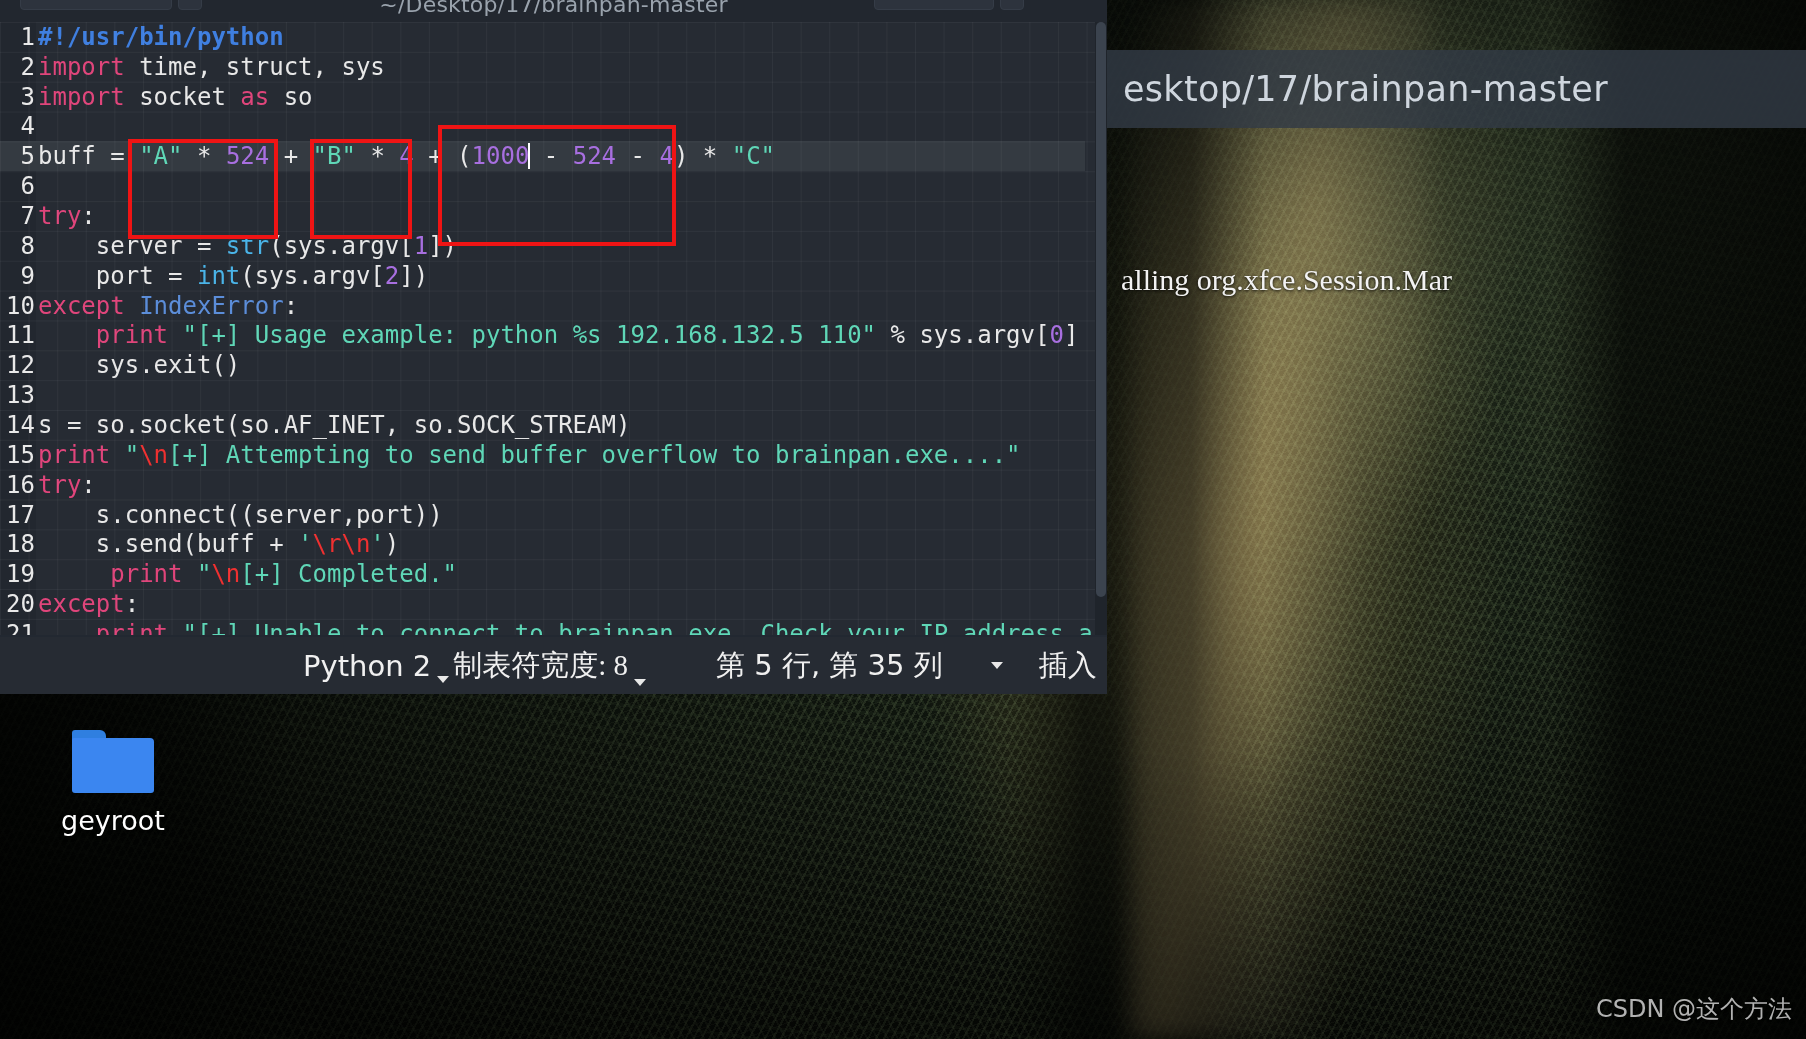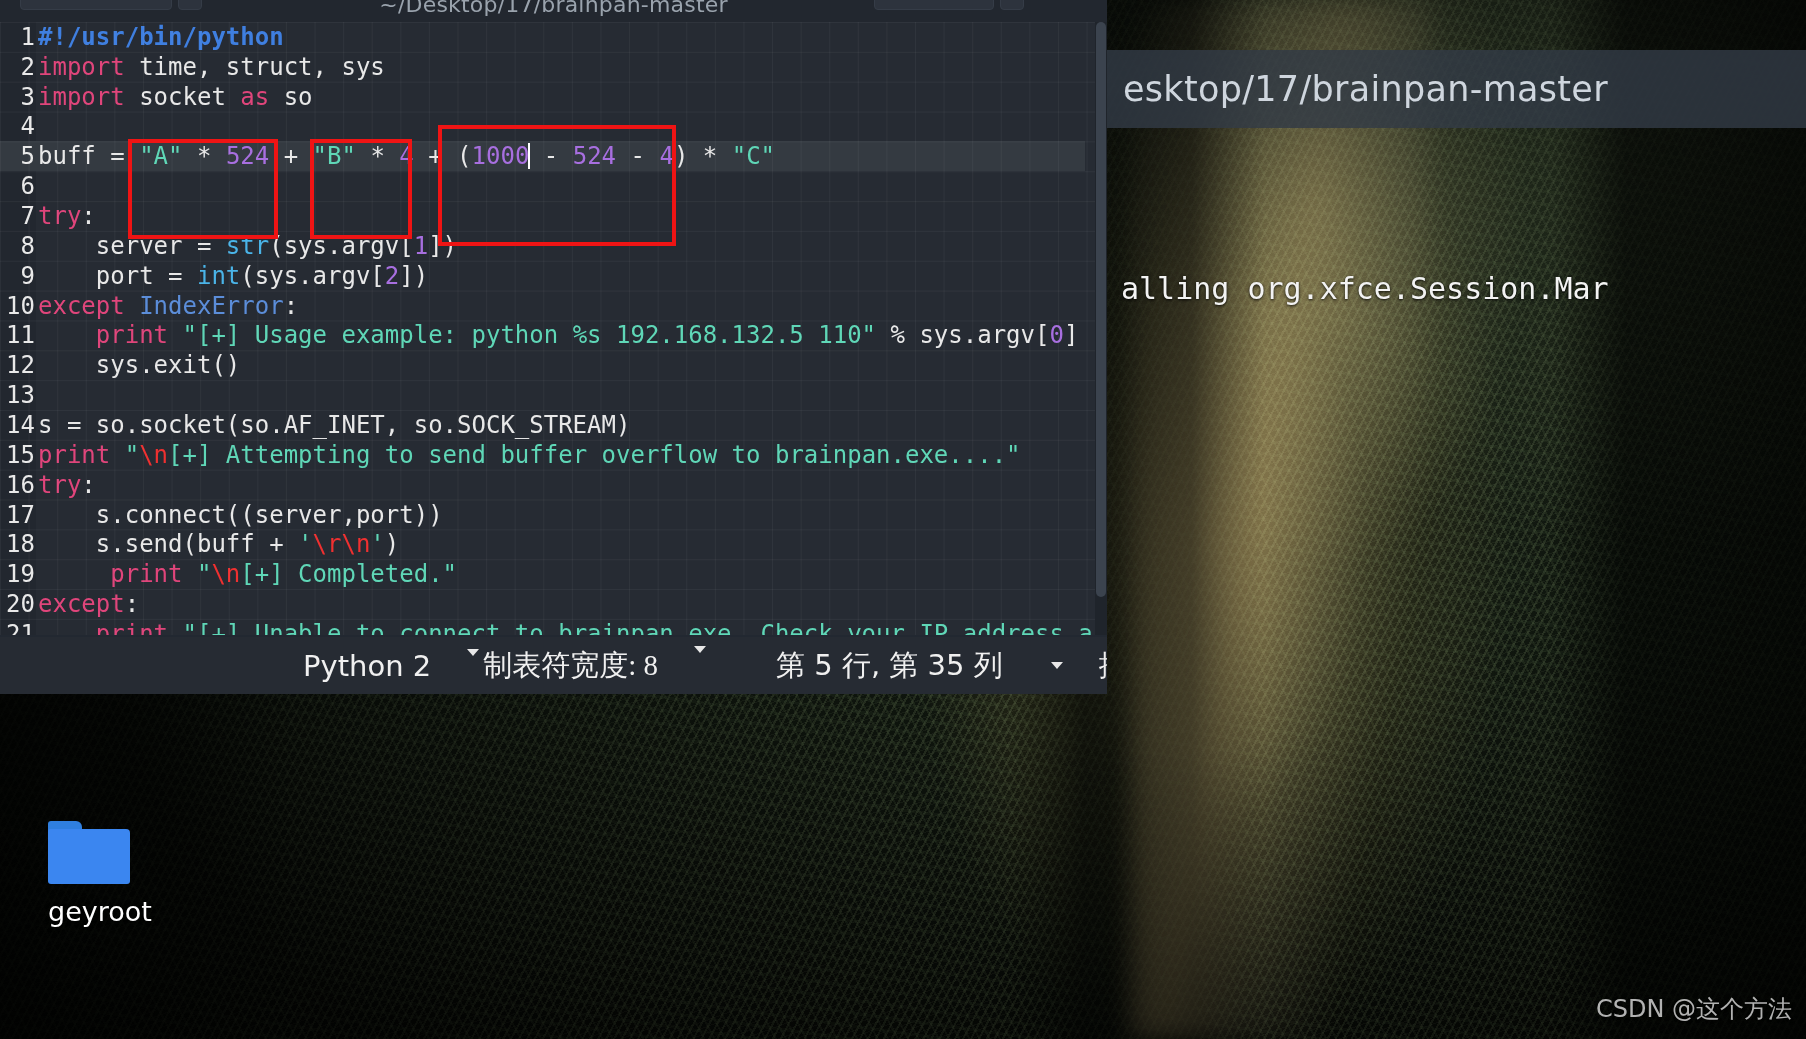--- a/index.html
+++ b/index.html
@@ -55,27 +55,27 @@
   }
   #bg-title-text{
     color:#cfd6de;font-size:35px;letter-spacing:.3px;
     padding-left:18px;white-space:nowrap;
   }
   .bg-term-line{
     position:absolute;left:16px;color:#f3f3f3;
     font-family:"DejaVu Sans Mono","Liberation Mono",monospace;
     font-size:30px;white-space:nowrap;text-shadow:0 1px 3px rgba(0,0,0,.9);
   }
-  #bg-term-1{top:271px;}
+  #bg-term-1{top:263px;font-family:Liberation Serif, serif;}
   #bg-term-2{top:302px;}
 
   
   #desktop-icon{
-    position:absolute;left:48px;top:821px;width:130px;
-    display:flex;flex-direction:column;
+    position:absolute;left:48px;top:730px;width:130px;
+    display:flex;flex-direction:column;align-items:center;
   }
   .folder-ico{position:relative;width:82px;height:63px;}
   .folder-tab{
     position:absolute;left:0;top:0;width:34px;height:12px;
     background:#2f7fe0;border-radius:3px 6px 0 0;
   }
   .folder-body{
     position:absolute;left:0;top:8px;width:82px;height:55px;
     background:#3b86f0;border-radius:2px 4px 3px 3px;
   }
@@ -173,21 +173,21 @@
     position:absolute;left:1px;top:0px;width:10px;height:575px;
     background:#3b434e;border-radius:5px;
   }
 
   
   #statusbar{
     position:absolute;left:0;top:637px;width:1107px;height:57px;
     background:#262b33;display:flex;align-items:center;
     color:#f0f0f0;font-size:29px;
   }
-  .sb-item{display:flex;align-items:flex-start;white-space:nowrap;gap:30px;}
+  .sb-item{display:flex;align-items:flex-end;white-space:nowrap;}
   .sb-caret{
     display:inline-block;margin-left:6px;
     border-left:6px solid transparent;border-right:6px solid transparent;
     border-top:7px solid #e8e8e8;
   }
   #sb-lang{margin-left:303px;}
   #sb-tab{margin-left:4px;font-family:Liberation Serif, serif;}
   #sb-pos{margin-left:70px;}
   #sb-sep-caret{margin-left:42px;}
   #sb-mode{margin-left:36px;}

